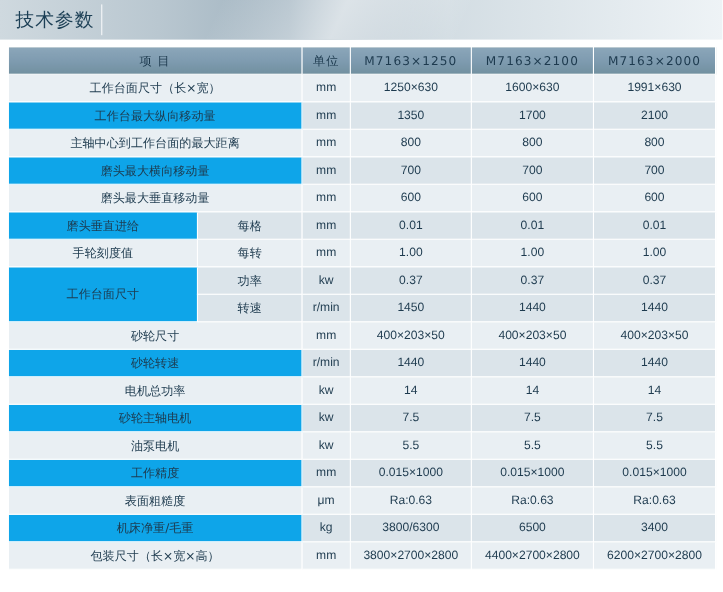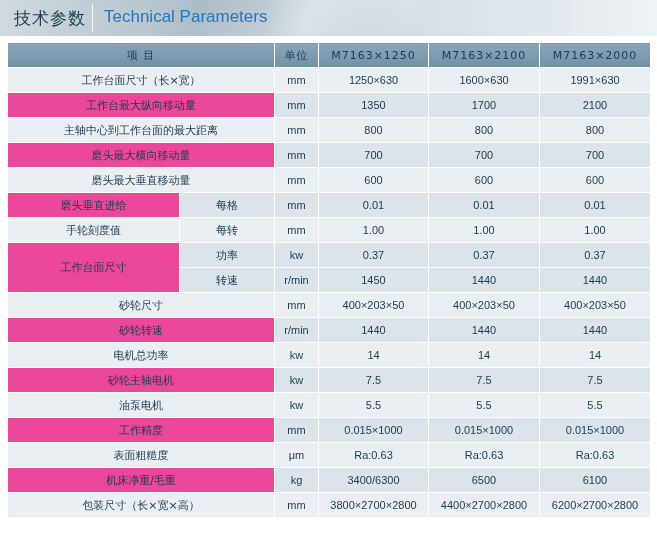--- a/index.html
+++ b/index.html
@@ -88,21 +88,21 @@
     font-size: 12px;
     height: 27px;
     letter-spacing: 1px;
   }
   tbody tr.odd td  { background: #e9eff3; }
   tbody tr.even td { background: #dbe4ea; }
 
   td.label-cell {
     background: #e9eff3;
   }
-  tbody tr.even td.label-cell { background: #ec4899; }
+  tbody tr.even td.label-cell { background: #0ea5e9; }
 
   td.sub-cell {
     background: #cdd9e1;
     font-size: 11px;
   }
   td.num {
     font-family: "Liberation Sans", sans-serif;
     font-size: 11.5px;
   }
 
@@ -117,21 +117,20 @@
 </style>
 </head>
 <body>
 
 <div id="page">
 
   <div class="header">
     <div class="band"></div>
     <div class="title-cn">技术参数</div>
     <div class="sep"></div>
-    <div class="title-en">Technical Parameters</div>
   </div>
 
   <div class="table-wrap">
     <table class="spec">
       <colgroup>
         <col class="c-item">
         <col class="c-sub">
         <col class="c-unit">
         <col class="c-m1">
         <col class="c-m2">
@@ -275,23 +274,23 @@
           <td class="label-cell" colspan="2">表面粗糙度</td>
           <td class="num">μm</td>
           <td class="num">Ra:0.63</td>
           <td class="num">Ra:0.63</td>
           <td class="num">Ra:0.63</td>
         </tr>
 
         <tr class="even">
           <td class="label-cell" colspan="2">机床净重/毛重</td>
           <td class="num">kg</td>
-          <td class="num">3400/6300</td>
+          <td class="num">3800/6300</td>
           <td class="num">6500</td>
-          <td class="num">6100</td>
+          <td class="num">3400</td>
         </tr>
 
         <tr class="odd">
           <td class="label-cell" colspan="2">包装尺寸（长×宽×高）</td>
           <td class="num">mm</td>
           <td class="num">3800×2700×2800</td>
           <td class="num">4400×2700×2800</td>
           <td class="num">6200×2700×2800</td>
         </tr>
 

